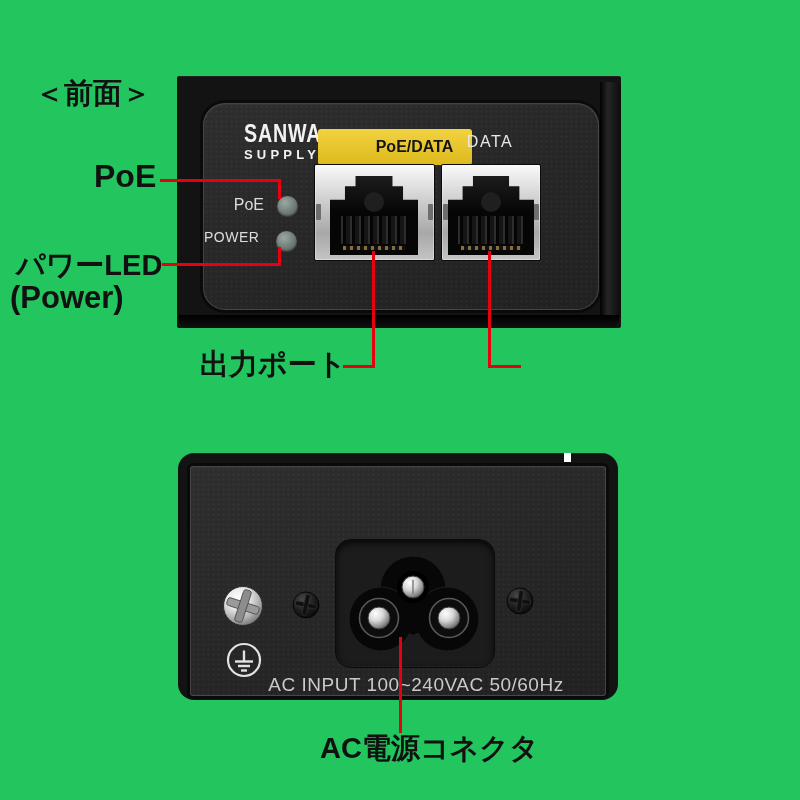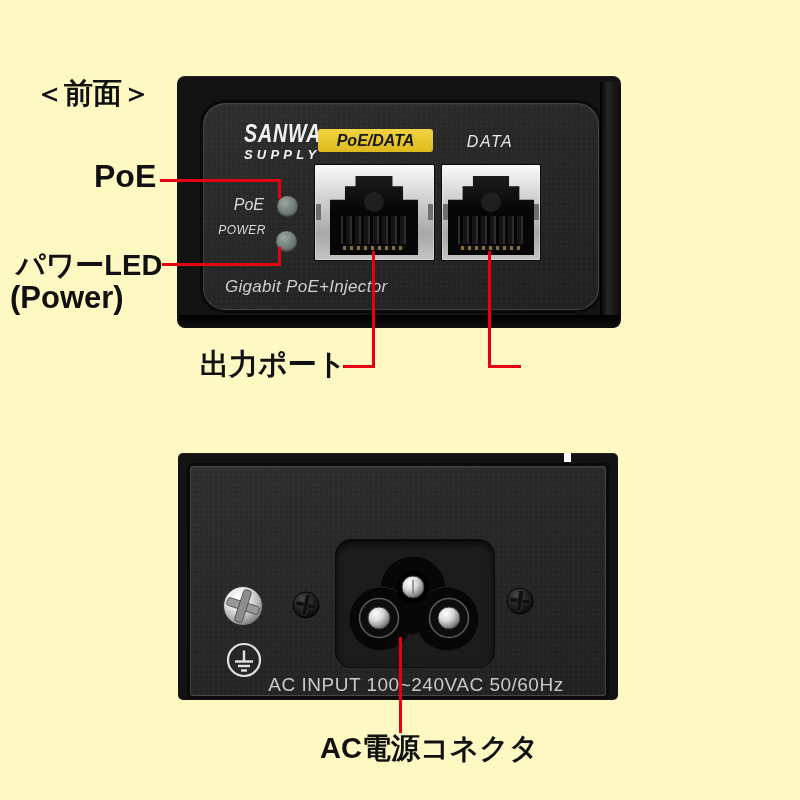--- a/index.html
+++ b/index.html
@@ -1,56 +1,56 @@
 <!DOCTYPE html>
 <html style="--red: #e60012; --yellow: #e9c62c;"><head>
 <meta charset="utf-8">
 <style>
   :root{
     --red:#e60012;
     --yellow:#e9c62c;
   }
   html,body{margin:0;padding:0;background:#ffffff;}
   body{font-family:"Liberation Sans","DejaVu Sans",sans-serif;}
-  .canvas{position:relative;width:800px;height:800px;background:#fef9c3;overflow:hidden;}
+  .canvas{position:relative;width:800px;height:800px;background:#22c55e;overflow:hidden;}
 
   
   .callout{position:absolute;color:#111;font-weight:bold;white-space:nowrap;}
   .callout.jp{font-size:29px;letter-spacing:0px;}
   .callout.lat{font-size:32px;}
 
   
   .leader{position:absolute;background:var(--red);}
 
   
   .device{position:absolute;background:#131313;box-shadow:inset 0 1px 0 rgba(255,255,255,.07);}
-  .front-device{left:177px;top:76px;width:444px;height:252px;border-radius:8px;font-style:italic;}
+  .front-device{left:177px;top:76px;width:444px;height:252px;border-radius:2px;}
   .front-side{position:absolute;right:0;top:6px;bottom:6px;width:21px;
     background:linear-gradient(90deg,#020202,#262626 38%,#0e0e0e 92%);
     border-radius:0 8px 8px 0;}
   .front-bottom{position:absolute;left:2px;right:2px;bottom:0;height:13px;
     background:linear-gradient(180deg,#000,#101010);border-radius:0 0 8px 8px;}
 
   .face{position:absolute;border:1px solid rgba(95,95,95,.55);
     background:
       radial-gradient(rgba(255,255,255,.028) 1px,transparent 1.4px),
       linear-gradient(160deg,#2e2e2e,#262626 55%,#212121);
     background-size:5px 5px,100% 100%;
     box-shadow:0 0 0 3px rgba(0,0,0,.45), inset 0 1px 1px rgba(255,255,255,.05);}
   .front-face{left:26px;top:27px;width:394px;height:205px;border-radius:22px;}
 
   
   .brand{position:absolute;left:40px;top:17px;color:#f2f2f2;line-height:1;}
   .brand-top{font-size:24px;font-weight:bold;letter-spacing:1px;transform:scale(.82,1.05);transform-origin:left top;}
   .brand-bottom{font-size:13px;font-weight:bold;letter-spacing:4.2px;margin-top:3px;}
 
   
-  .yellow-label{position:absolute;left:114px;top:25px;width:115px;height:23px;border-radius:3px;
+  .yellow-label{position:absolute;left:114px;top:25px;width:115px;height:36px;border-radius:3px;
     background:linear-gradient(180deg,#f1d341,#ddb91c);color:#151515;font-size:16px;font-weight:bold;
-    display:flex;align-items:center;justify-content:center;}
+    display:flex;align-items:center;justify-content:center;padding-left:39px;}
   .data-label{position:absolute;left:237px;top:29px;width:98px;text-align:center;
     color:#e8e8e8;font-size:16px;letter-spacing:1.5px;}
 
   
   .bezel{position:absolute;top:60px;height:95px;border:1px solid #0a0a0a;border-radius:2px;
     background:linear-gradient(180deg,#fafafa,#d9d9d9 28%,#a8a8a8 72%,#c4c4c4);
     box-shadow:inset 0 0 0 1px rgba(255,255,255,.35);}
   .bezel-1{left:110px;width:119px;}
   .bezel-2{left:237px;width:98px;}
   .notch{position:absolute;width:5px;height:16px;top:39px;background:#6e6e6e;border-radius:1px;}
@@ -62,31 +62,31 @@
   .jack-2{left:6px;width:86px;}
   .jack-hole{position:absolute;left:50%;top:16px;width:20px;height:20px;margin-left:-10px;border-radius:50%;background:#1f1f1f;}
   .jack-teeth{position:absolute;left:12%;right:12%;top:50%;height:36%;
     background:repeating-linear-gradient(90deg,#2d2d2d 0 2px,#040404 2px 5px,#151515 5px 9px);}
   .jack-contacts{position:absolute;left:15%;right:15%;bottom:6%;height:6%;opacity:.85;
     background:repeating-linear-gradient(90deg,#a08046 0 3px,#141414 3px 7px);}
 
   
   .led-label{position:absolute;color:#dcdcdc;white-space:nowrap;}
   .led-label.poe{left:10px;top:92px;width:50px;text-align:right;font-size:16px;}
-  .led-label.power{left:0px;top:119px;width:62px;text-align:right;font-size:12px;letter-spacing:.5px;}
+  .led-label.power{left:0px;top:125px;width:62px;font-size:14px;letter-spacing:.5px;}
   .led{position:absolute;width:21px;height:21px;border-radius:50%;
     background:radial-gradient(circle at 38% 32%,#9aa8a0,#66736c 65%,#4c5751);
     box-shadow:inset 0 -1px 2px rgba(0,0,0,.5);}
   .led-1{left:73px;top:92px;}
   .led-2{left:72px;top:127px;}
 
   .model{position:absolute;left:21px;top:173px;color:#cfcfcf;font-size:17px;letter-spacing:.3px;}
 
   
-  .back-device{left:178px;top:453px;width:440px;height:247px;border-radius:5px;}
+  .back-device{left:178px;top:453px;width:440px;height:247px;border-radius:16px;}
   .back-face{left:12px;top:13px;width:414px;height:228px;border-radius:3px;}
   .back-notch{position:absolute;left:386px;top:0;width:7px;height:9px;background:#fff;}
   .screw{position:absolute;}
   .recess{position:absolute;left:144px;top:72px;width:158px;height:127px;border-radius:16px;
     background:#1c1c1c;border:1px solid #0b0b0b;
     box-shadow:inset 0 3px 7px rgba(0,0,0,.8), inset 0 -1px 1px rgba(255,255,255,.05);}
   .clover{position:absolute;left:152px;top:82px;}
   .ground{position:absolute;left:34px;top:174px;}
   .ac-text{position:absolute;left:25px;top:207px;width:400px;text-align:center;
     color:#c9c9c9;font-size:19px;letter-spacing:.5px;white-space:nowrap;}
@@ -129,21 +129,20 @@
           <div class="jack-teeth"></div>
           <div class="jack-contacts"></div>
         </div>
       </div>
 
       <div class="led-label poe">PoE</div>
       <div class="led led-1"></div>
       <div class="led-label power">POWER</div>
       <div class="led led-2"></div>
 
-      <div class="model">Gigabit PoE+Injector</div>
     </div>
   </div>
 
   <div class="callout lat" style="left:94px;top:158px;">PoE</div>
   <div class="leader" style="left:160px;top:179px;width:121px;height:3px;"></div>
   <div class="leader" style="left:278px;top:179px;width:3px;height:20px;"></div>
 
   <div class="callout lat" style="left:10px;top:280px;font-size:31px;">(Power)</div>
   <div class="callout jp" style="left:16px;top:246px;">パワーLED</div>
   <div class="leader" style="left:162px;top:263px;width:119px;height:3px;"></div>

